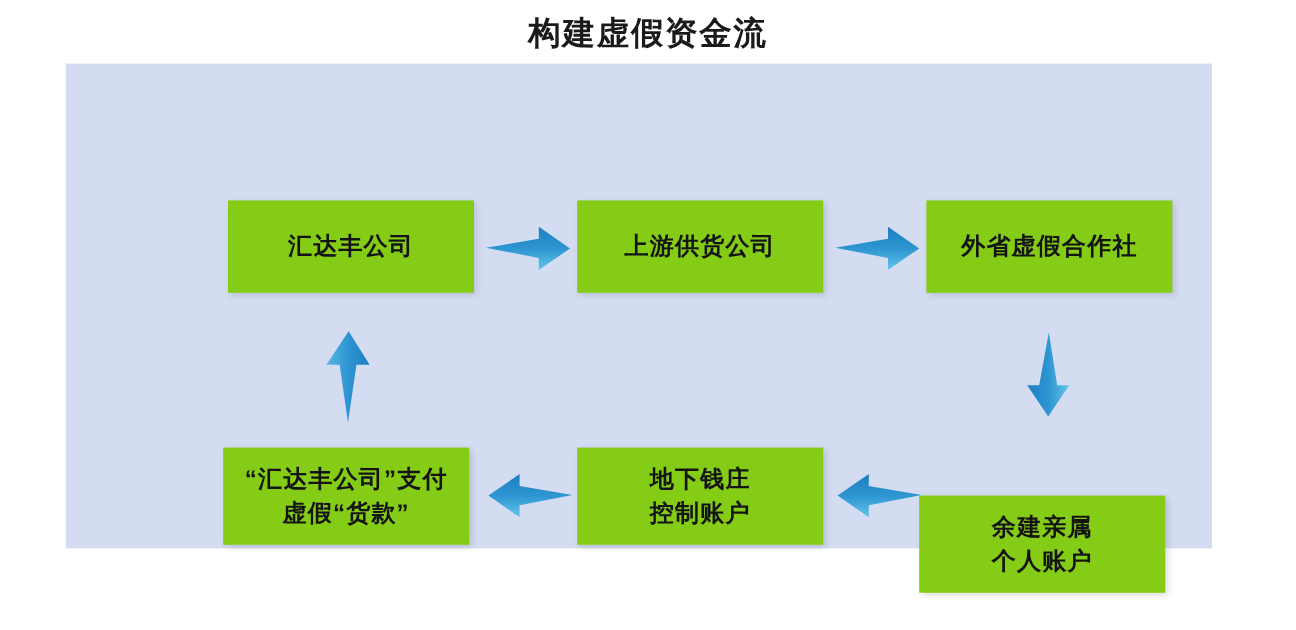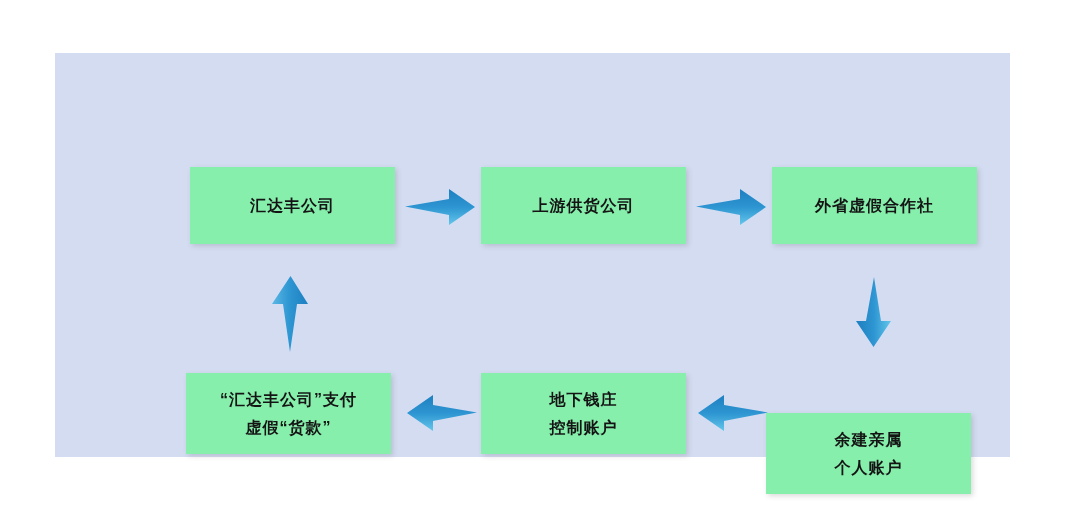--- a/index.html
+++ b/index.html
@@ -43,28 +43,28 @@
     left: 55px;
     top: 53px;
     width: 955px;
     height: 404px;
     background: #d4dcf2;
   }
 
   
   .node-box {
     position: absolute;
-    background: #86efac;
+    background: #84cc16;
     box-sizing: border-box;
     display: flex;
     align-items: center;
     justify-content: center;
     text-align: center;
     color: #141414;
-    font-size: 16px;
+    font-size: 20px;
     font-weight: bold;
     letter-spacing: 1px;
     line-height: 28px;
     box-shadow: 2px 2px 5px rgba(90, 90, 90, 0.22);
     white-space: pre-line;
   }
 
   
   #node-huidafeng      { left: 135px; top: 114px; width: 205px; height: 77px; }
   #node-supplier       { left: 426px; top: 114px; width: 205px; height: 77px; }
@@ -84,20 +84,21 @@
   #arrow-v-down { left: 797px; top: 224px; width: 44px; height: 72px; }
   #arrow-h3 { left: 641px; top: 338px;  width: 72px; height: 44px; }
   #arrow-h4 { left: 350px; top: 338px;  width: 72px; height: 44px; }
   #arrow-v-up   { left: 213px; top: 221px; width: 44px; height: 78px; }
 </style>
 </head>
 <body>
 
 <div id="diagram-root">
 
+  <div class="diagram-title">构建虚假资金流</div>
 
   <div class="panel">
 
     <svg class="arrow" id="arrow-h1" viewBox="0 0 72 44">
       <defs>
         <linearGradient id="gradR1" x1="0" y1="0" x2="0" y2="1">
           <stop offset="0%" stop-color="#1d7fc0"></stop>
           <stop offset="52%" stop-color="#2e96d2"></stop>
           <stop offset="100%" stop-color="#63c6ea"></stop>
         </linearGradient>

